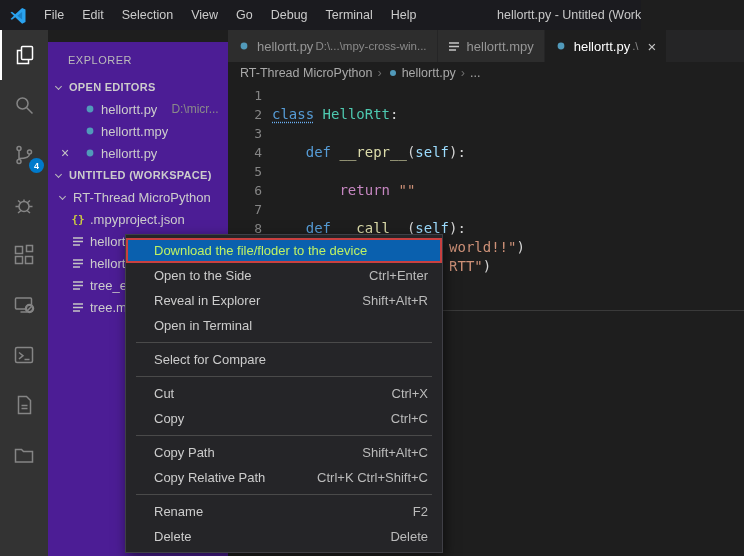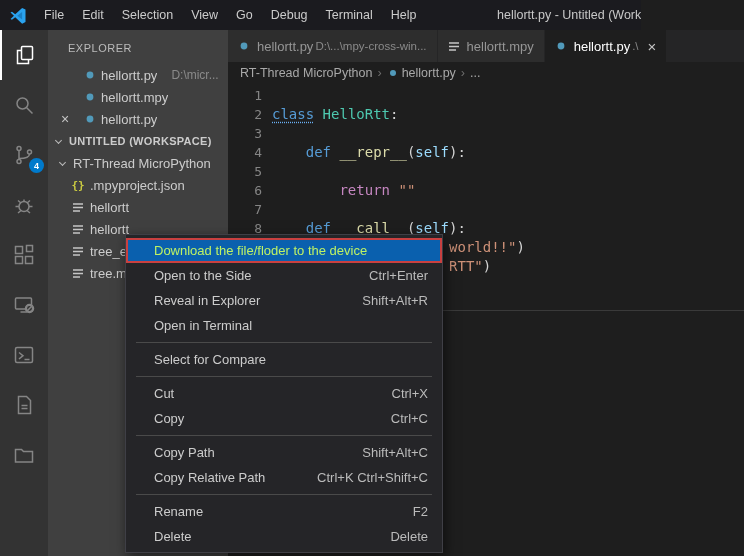--- a/index.html
+++ b/index.html
@@ -14,21 +14,21 @@
   #win-title{position:absolute;left:497px;right:0;white-space:nowrap;overflow:hidden;color:#c8c8c8}
 
   
   .activitybar{position:absolute;left:0;top:30px;width:48px;bottom:0;background:#333333;z-index:4}
   .ab-item{height:50px;display:flex;align-items:center;justify-content:center;color:#858585;position:relative}
   .ab-item.active{color:#ffffff;border-left:2px solid #ffffff}
   .ab-item svg{display:block}
   .badge{position:absolute;right:4px;bottom:7px;background:var(--accent-blue,#007acc);color:#fff;font-size:9px;width:15px;height:15px;border-radius:50%;display:flex;align-items:center;justify-content:center;font-weight:bold}
 
   
-  .sidebar{position:absolute;left:48px;top:30px;width:180px;bottom:0;background:#404040;z-index:3}
+  .sidebar{position:absolute;left:48px;top:42px;width:180px;bottom:0;background:#4c1d95;z-index:3}
   .sidebar-title{padding:12px 0 10px 20px;font-size:11px;color:#bbbbbb;letter-spacing:.5px}
   .section-header{height:22px;display:flex;align-items:center;font-size:11px;font-weight:bold;padding-left:6px;letter-spacing:.3px;color:#cccccc}
   .chev{width:5px;height:5px;border-right:1.4px solid #bbbbbb;border-bottom:1.4px solid #bbbbbb;transform:rotate(45deg);display:inline-block;margin:-2px 8px 0 2px;flex:0 0 auto}
   .sb-row{height:22px;display:flex;align-items:center;font-size:13px;padding-left:8px;white-space:nowrap;overflow:hidden}
   .close-x,.x-spacer{width:18px;flex:0 0 18px;text-align:center;color:#c5c5c5;font-size:14px;line-height:14px}
   .sb-icon{margin:0 5px 0 10px;width:12px;flex:0 0 12px;display:inline-flex;justify-content:center}
   .tree-row .sb-icon{margin-left:0;margin-right:6px}
   .sb-name{overflow:hidden;text-overflow:clip;white-space:nowrap}
   .sb-detail{margin-left:14px;color:#8a8a8a;font-size:12px;overflow:hidden;white-space:nowrap}
   .tree-row{height:22px;display:flex;align-items:center;font-size:13px;white-space:nowrap;overflow:hidden}
@@ -151,20 +151,24 @@
   </div>
   <div class="ab-item">
     <svg width="24" height="24" viewBox="0 0 24 24" fill="none" stroke="currentColor" stroke-width="1.5">
         <path d="M3.5 6.5h6l2 2h9V19h-17z"></path>
       </svg>
   </div>
 </div>
 
 <div class="sidebar">
   <div class="sidebar-title">EXPLORER</div>
+  <div class="section-header">
+    <span class="chev"></span>
+    <span>OPEN EDITORS</span>
+  </div>
   <div id="open-editors-rows">
       <div class="sb-row">
         <span class="x-spacer"></span>
         <span class="sb-icon">
           <svg width="10" height="10" viewBox="0 0 10 10">
             <circle cx="5" cy="5" r="3.4" fill="#519aba"></circle>
           </svg>
         </span>
         <span class="sb-name">hellortt.py</span>
         <span class="sb-detail">D:\micr...</span>

